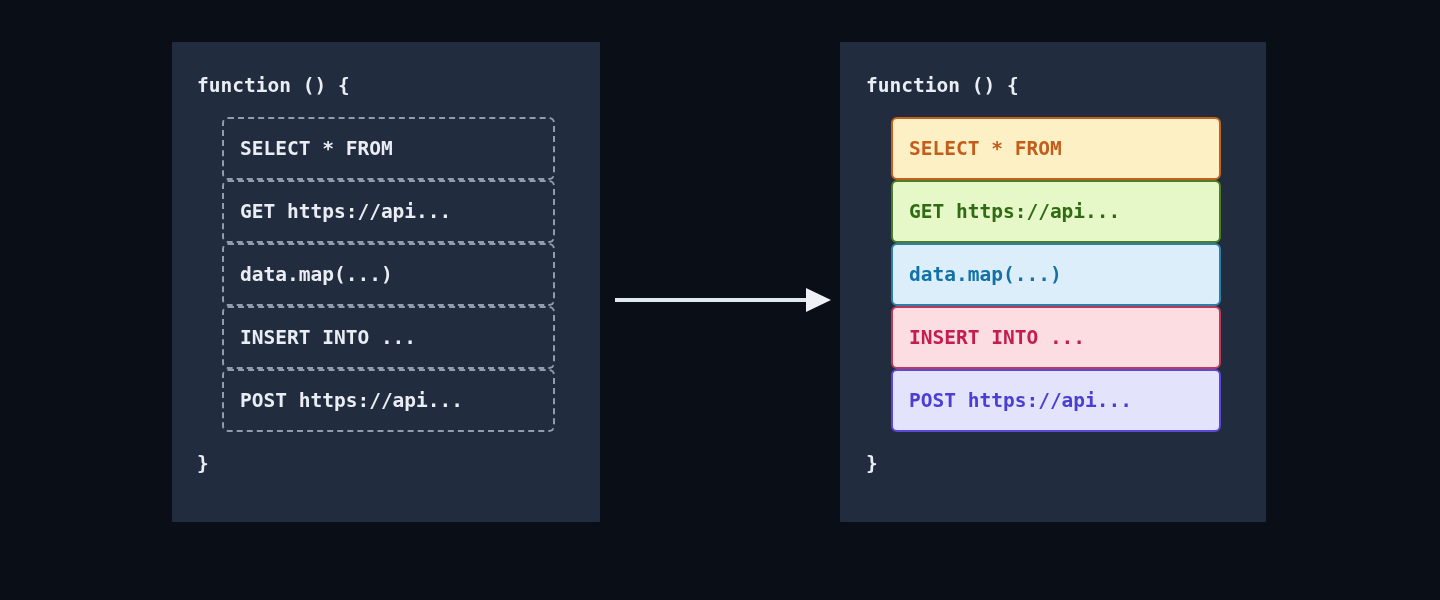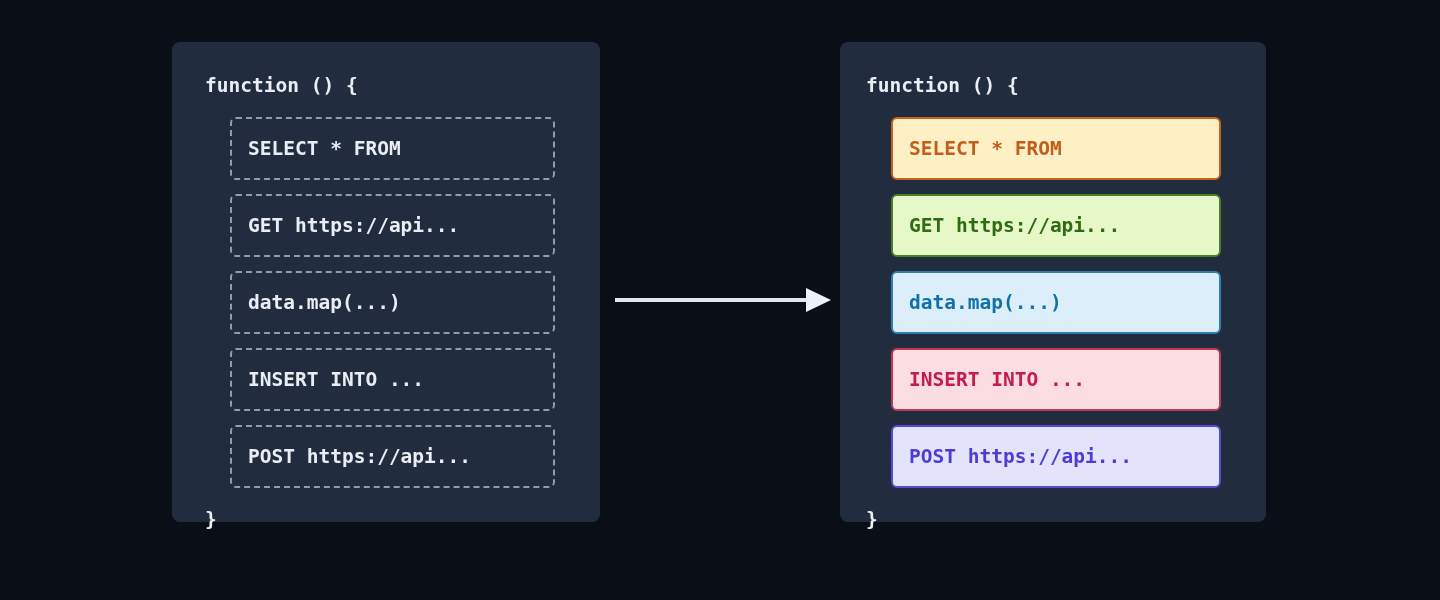--- a/index.html
+++ b/index.html
@@ -8,36 +8,35 @@
     background: #0a0e17;
     font-family: "DejaVu Sans Mono", "Liberation Mono", monospace;
     font-weight: bold;
     position: relative;
   }
   .panel {
     position: absolute;
     top: 42px;
     height: 480px;
     background: #212c3e;
-    border-radius: 8px;
-    padding: 30px 45px 0 33px;
+    border-radius: 1px;
+    padding: 30px 45px 0 25px;
   }
   .panel.before { left: 172px; width: 428px; }
   .panel.after  { left: 840px; width: 426px; padding-left: 26px; }
   .fn-header, .fn-footer {
     color: #eaeef4;
     font-size: 19.5px;
     line-height: 28px;
     white-space: pre;
   }
   .boxes {
     margin: 17px 0 0 25px;
     display: flex;
     flex-direction: column;
-    gap: 14px;
   }
   .snippet {
     height: 63px;
     border-radius: 6px;
     display: flex;
     align-items: center;
     padding-left: 16px;
     font-size: 19.5px;
     white-space: pre;
   }

